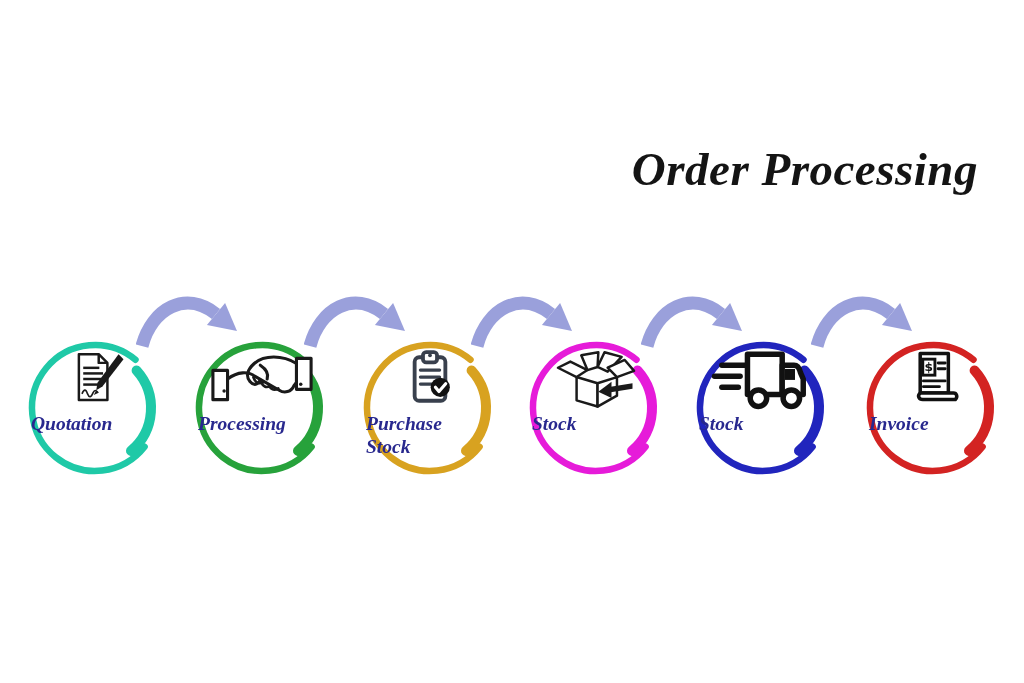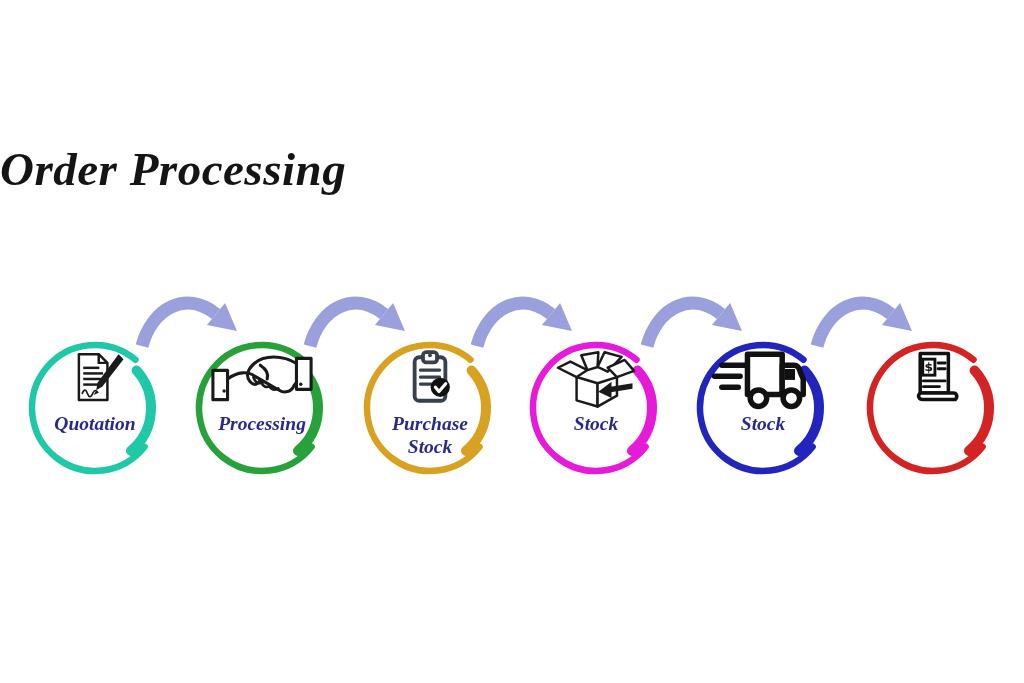--- a/index.html
+++ b/index.html
@@ -1,32 +1,32 @@
 <!DOCTYPE html>
 <html style="--label-color: #28288E; --title-color: #141414;"><head>
 <meta charset="utf-8">
 <style>
   html,body{margin:0;padding:0;background:#ffffff;}
   .canvas{
     position:relative;width:1024px;height:683px;background:#ffffff;
     font-family:"Liberation Serif","DejaVu Serif",serif;overflow:hidden;
   }
   .title{
-    position:absolute;top:142px;left:0;width:978px;text-align:left;
+    position:absolute;top:142px;left:0;width:978px;text-align:right;
     font-size:47px;font-weight:bold;font-style:italic;
     color:var(--title-color,#141414);letter-spacing:.5px;margin:0;
   }
   .step{position:absolute;top:338px;width:140px;height:140px;}
   .ring{position:absolute;left:0;top:0;}
   .icon{
     position:absolute;top:10px;left:0;width:140px;height:62px;
     display:flex;align-items:center;justify-content:center;
   }
   .label{
-    position:absolute;top:74px;left:6px;right:6px;text-align:center;
+    position:absolute;top:74px;left:6px;right:6px;
     font-weight:bold;font-style:italic;font-size:19.5px;line-height:23px;
     color:var(--label-color,#28288E);white-space:nowrap;
   }
   .arrow{position:absolute;top:288px;width:110px;height:62px;}
   
   .s0{left:25px}.s1{left:192px}.s2{left:360px}.s3{left:526px}.s4{left:693px}.s5{left:863px}
   .a0{left:136px}.a1{left:304px}.a2{left:471px}.a3{left:641px}.a4{left:811px}
 </style>
 </head>
 <body>
@@ -188,20 +188,21 @@
         <text x="43.5" y="38" text-anchor="middle" font-family="'DejaVu Sans',sans-serif" font-size="19" font-weight="bold" fill="#111111">$</text>
         <g stroke="#111111" fill="none" stroke-width="4.5" stroke-linecap="round">
           <path d="M58 25 H69"></path>
             <path d="M58 34 H69"></path>
             <path d="M35 53 H69"></path>
             <path d="M35 62 H60"></path>
         </g>
       </svg>
     </div>
     <div class="label">
+      <div>Invoice</div>
     </div>
   </div>
 
   <svg class="arrow a0" viewBox="0 0 110 62">
     <path d="M6 58 C16 20 50 2 80 26" fill="none" stroke-width="13" stroke="#9AA0DB"></path>
     <polygon points="70.9,37.1 89.1,14.9 101,43" fill="#9AA0DB"></polygon>
   </svg>
   <svg class="arrow a1" viewBox="0 0 110 62">
     <path d="M6 58 C16 20 50 2 80 26" fill="none" stroke-width="13" stroke="#9AA0DB"></path>
     <polygon points="70.9,37.1 89.1,14.9 101,43" fill="#9AA0DB"></polygon>

